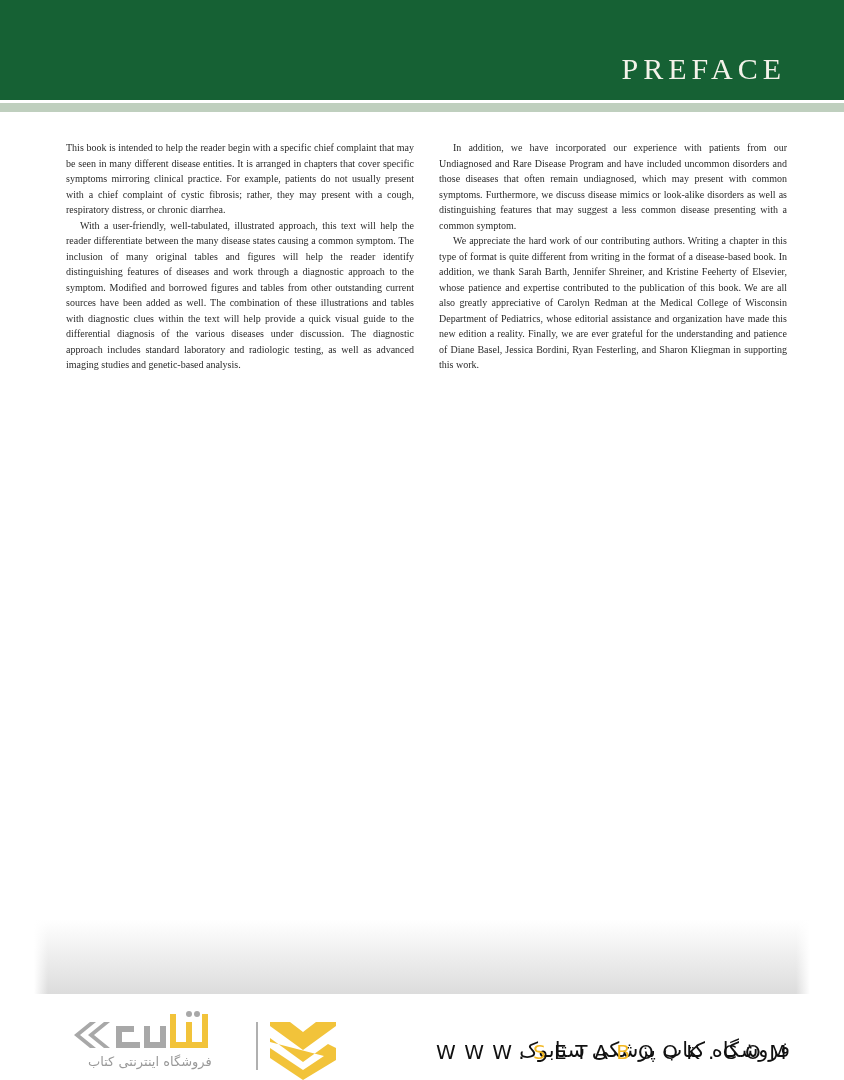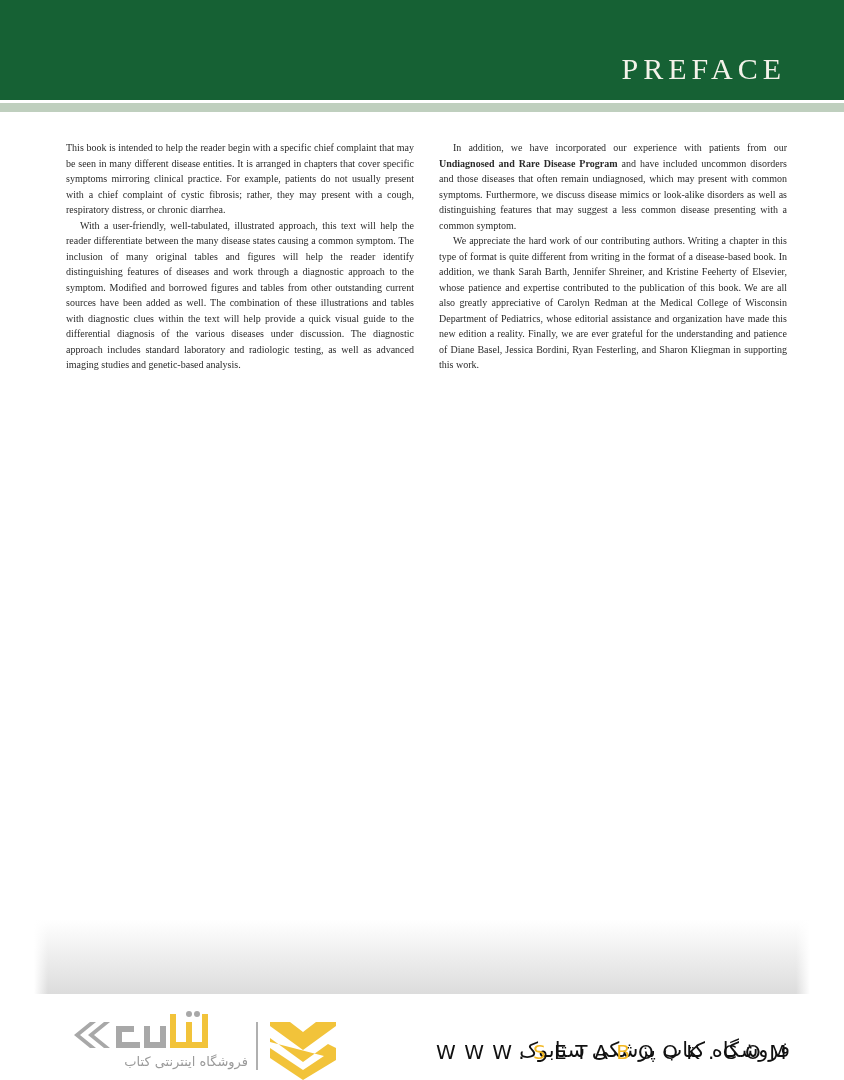--- a/index.html
+++ b/index.html
@@ -24,36 +24,36 @@
   }
   .column {
     position: absolute; top: 140px; width: 348px;
     font-size: 10px; line-height: 15.5px; color: #2a2a2a;
     text-align: justify;
   }
   .col-left { left: 66px; }
   .col-right { left: 439px; }
   .column p { margin: 0; text-indent: 0; }
   .column p.indent { text-indent: 14px; }
-  .column b { font-weight: bold; }
+  .column b { font-weight: normal; }
 
   .footer-shadow {
     position: absolute; left: 34px; top: 920px; width: 776px; height: 74px;
     background: linear-gradient(to bottom, #ffffff 0%, #f1f1f1 40%, #dcdcdc 100%);
   }
   .footer-shadow::before, .footer-shadow::after {
     content: ""; position: absolute; top: 0; bottom: 0; width: 14px;
   }
   .footer-shadow::before { left: 0; background: linear-gradient(to right, #ffffff, rgba(255,255,255,0)); }
   .footer-shadow::after { right: 0; background: linear-gradient(to left, #ffffff, rgba(255,255,255,0)); }
 
   .logo-wrap { position: absolute; left: 60px; top: 1008px; width: 280px; height: 68px; }
   .logo-mark { position: absolute; left: 0; top: 0; width: 190px; height: 68px; }
   .logo-sub {
-    position: absolute; left: 28px; top: 46px; width: 160px; text-align: right;
+    position: absolute; left: 28px; top: 46px; width: 160px; text-align: left;
     font-family: "DejaVu Sans", sans-serif; font-size: 13px; color: #9a9a9a;
     direction: rtl;
   }
   .logo-divider { position: absolute; left: 196px; top: 14px; width: 2px; height: 48px; background: #b0b0b0; }
   .logo-chevron { position: absolute; left: 208px; top: 10px; width: 70px; height: 62px; }
 
   .store-name {
     position: absolute; right: 54px; top: 1038px;
     font-family: "DejaVu Sans", sans-serif; font-size: 21px; color: #111;
     direction: rtl;

